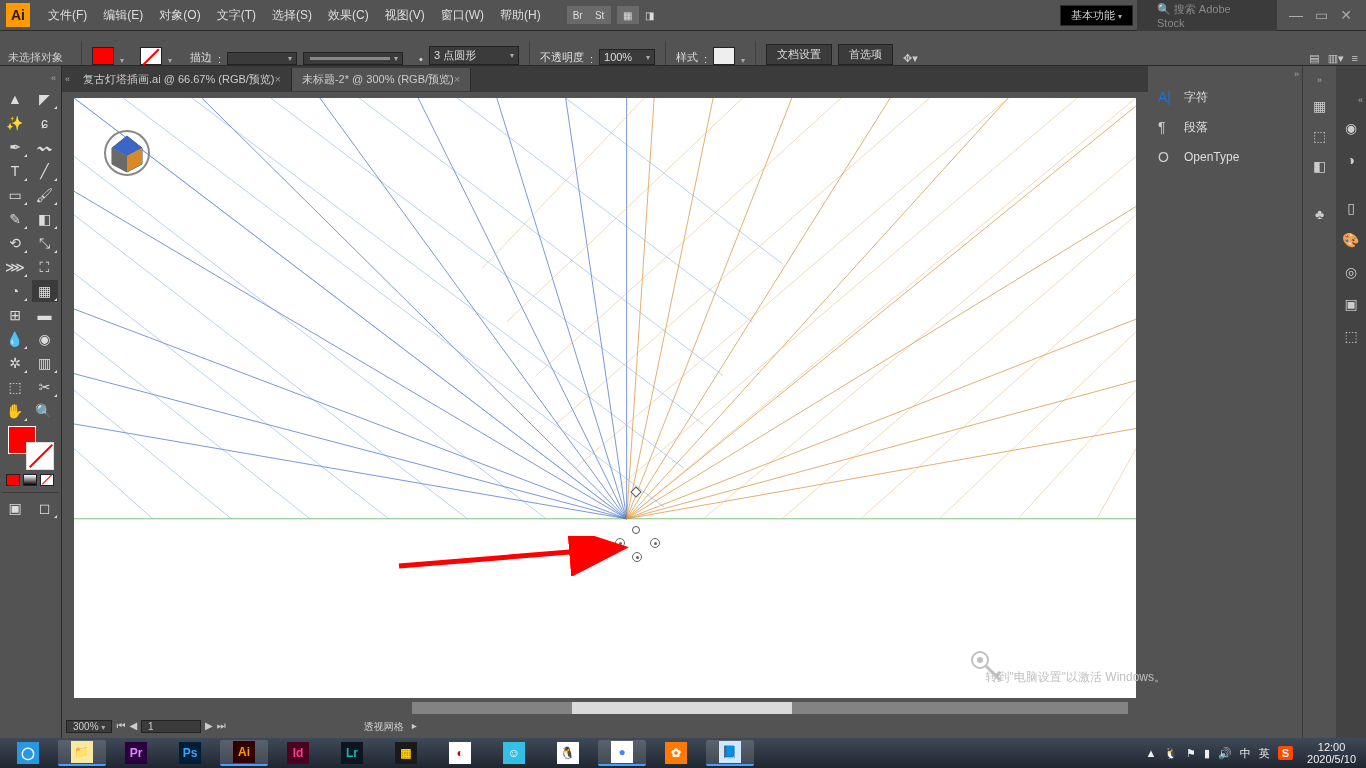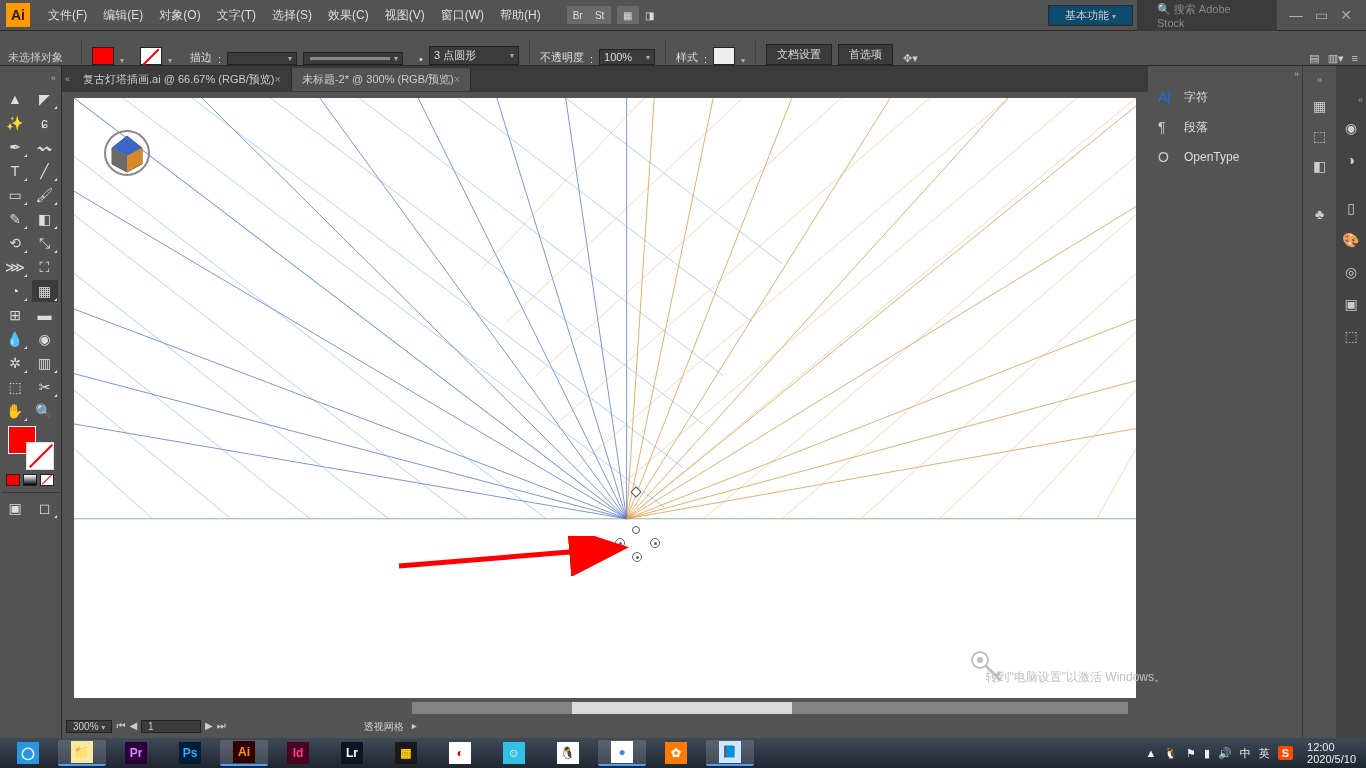--- a/index.html
+++ b/index.html
@@ -3,21 +3,21 @@
 <meta charset="utf-8">
 <style>
 * { margin: 0; padding: 0; box-sizing: border-box; font-family: "Microsoft YaHei", sans-serif; user-select: none; }
 body { width: 1366px; height: 768px; background: #535353; overflow: hidden; position: relative; }
 
 
 .menubar { height: 30px; background: #535353; display: flex; align-items: center; padding: 0 6px; color: #ddd; font-size: 12px; }
 .ai-logo { width: 24px; height: 24px; background: #ff9a00; display: flex; align-items: center; justify-content: center; color: #2e1a00; font-weight: bold; font-size: 14px; margin-right: 10px; }
 .menubar .menu-item { padding: 0 8px; cursor: pointer; }
 .menubar-right { margin-left: auto; display: flex; align-items: center; gap: 4px; }
-.workspace-btn { background: #0c4a6e; padding: 2px 16px; color: #ccc; font-size: 11px; border: 1px solid #2a2a2a; }
+.workspace-btn { background: #000000; padding: 2px 10px; color: #ccc; font-size: 11px; border: 1px solid #2a2a2a; }
 .search-box { background: #3b3b3b; padding: 2px 20px; color: #888; font-size: 11px; width: 140px; }
 .win-controls { display: flex; gap: 12px; padding: 0 8px; color: #aaa; font-size: 14px; }
 .ext-btn { width: 22px; height: 18px; background: #6a6a6a; color: #ddd; font-size: 10px; display:flex; align-items:center; justify-content:center; }
 
 
 .optbar { height: 36px; background: #535353; border-top: 1px solid #2a2a2a; border-bottom: 1px solid #2a2a2a; display: flex; align-items: flex-end; padding: 0 8px; color: #ddd; font-size: 11px; gap: 6px; }
 .optbar .sel-label { color: #ccc; margin-right: 8px; }
 .swatch { width: 22px; height: 18px; border: 1px solid #222; display:inline-block; }
 .dd { background: #3b3b3b; border: 1px solid #222; padding: 1px 4px; color: #ddd; display: flex; align-items: center; gap: 2px; }
 .dd .arrow, .small-arrow { color: #aaa; font-size: 8px; }
@@ -75,21 +75,21 @@
 .activate-win { position: absolute; right: 200px; bottom: 82px; color: #c0c0c0; font-size: 12px; text-align: left; pointer-events: none; }
 .activate-win .big { font-size: 18px; color: #b8b8b8; }
 .key-icon { position: absolute; right: 360px; bottom: 82px; width: 40px; height: 40px; color: #c0c0c0; }
 
 
 .taskbar { position: absolute; left: 0; right: 0; bottom: 0; height: 30px; background: linear-gradient(#3f4a58, #1f2630); display: flex; align-items: center; padding: 0 4px; gap: 4px; }
 .task-item { width: 48px; height: 26px; display: flex; align-items: center; justify-content: center; border-radius: 2px; }
 .task-item.on { background: rgba(255,255,255,0.15); border-bottom: 2px solid #4aa0ff; }
 .task-icon { width: 22px; height: 22px; display: flex; align-items: center; justify-content: center; font-size: 12px; font-weight: bold; }
 .tb-right { margin-left: auto; display: flex; align-items: center; gap: 8px; color: #eee; font-size: 11px; }
-.tb-clock { line-height: 1.1; font-size: 11px; padding: 0 6px; }
+.tb-clock { text-align: center; line-height: 1.1; font-size: 11px; padding: 0 6px; }
 
 .collapse-chev { color: #aaa; font-size: 9px; padding: 3px; }
 </style>
 </head>
 <body>
 
 <div class="menubar">
   <div class="ai-logo">Ai</div>
   <div class="menu-item">文件(F)</div>
   <div class="menu-item">编辑(E)</div>
@@ -391,21 +391,21 @@
       <div class="task-item">
         <div class="task-icon" style="background:#001e36;color:#31a8ff">Ps</div>
       </div>
       <div class="task-item on">
         <div class="task-icon" style="background:#330000;color:#ff9a00">Ai</div>
       </div>
       <div class="task-item">
         <div class="task-icon" style="background:#49021f;color:#ff3e8a">Id</div>
       </div>
       <div class="task-item">
-        <div class="task-icon" style="background:#0b1620;color:#ffffff">Lr</div>
+        <div class="task-icon" style="background:#0b1620;color:#14b8a6">Lr</div>
       </div>
       <div class="task-item">
         <div class="task-icon" style="background:#1a1a1a;color:#ffcc00">▦</div>
       </div>
       <div class="task-item">
         <div class="task-icon" style="background:#ffffff;color:#d00">◐</div>
       </div>
       <div class="task-item">
         <div class="task-icon" style="background:#34bfe6;color:#fff">☺</div>
       </div>

